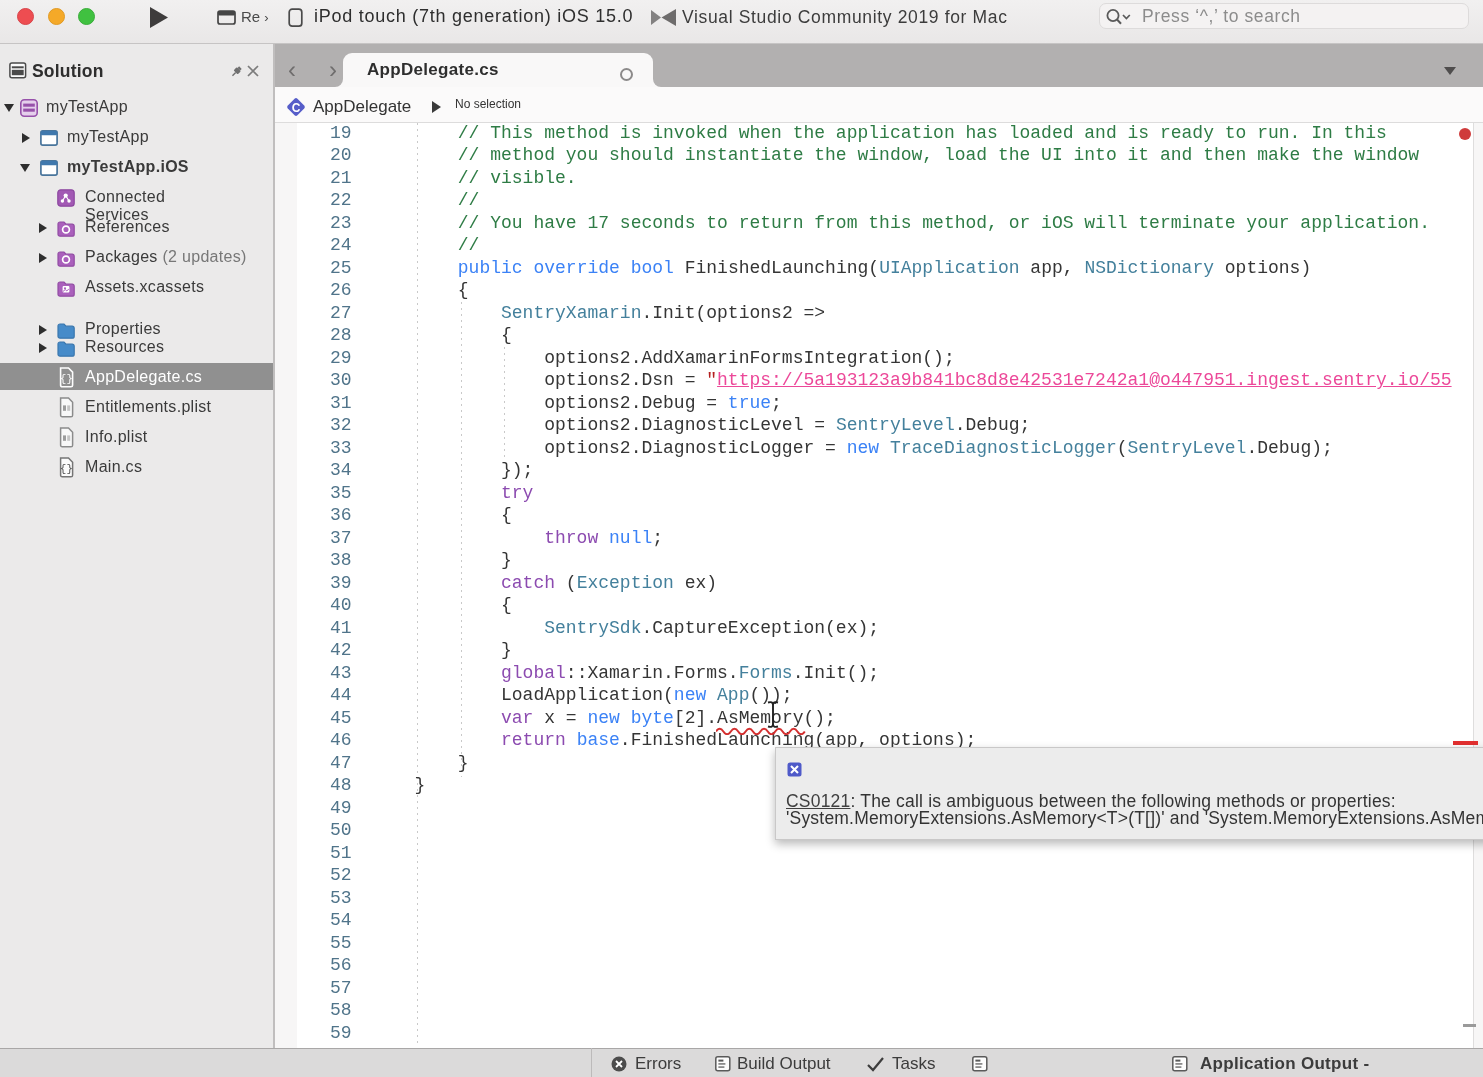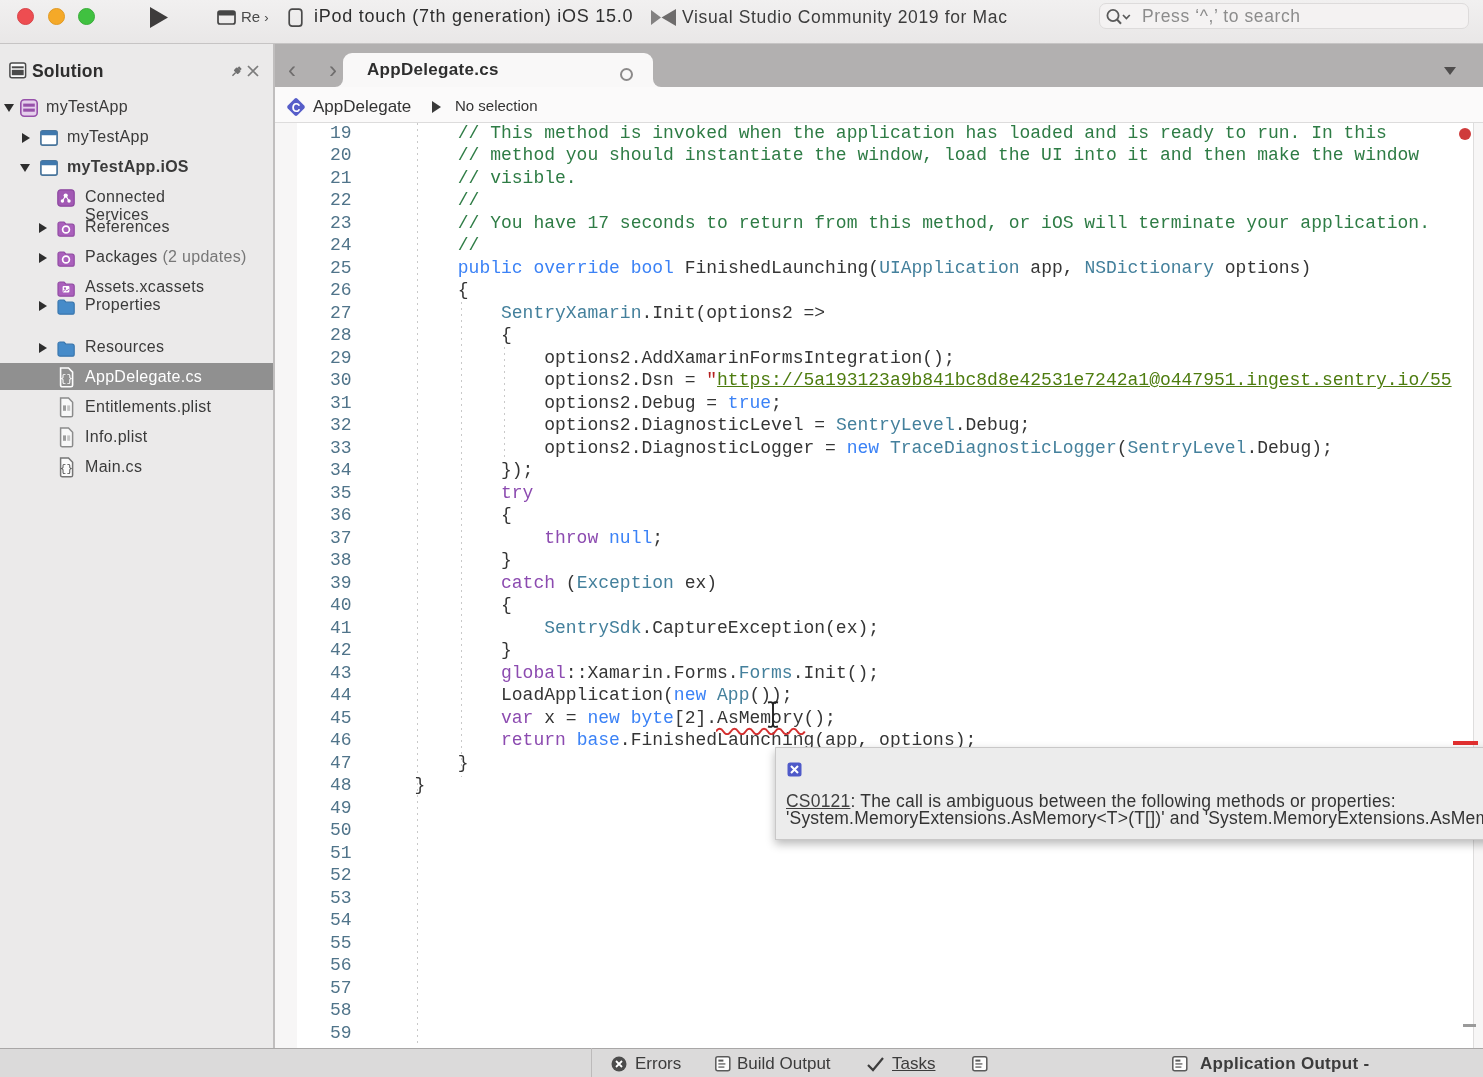--- a/index.html
+++ b/index.html
@@ -28,33 +28,33 @@
 #tab { left:343px; top:53px; width:310px; height:34px; background:#f9f8f8; border-radius:9px 9px 0 0; }
 .flare { position:absolute; top:79px; width:8px; height:8px; background:#f9f8f8; }
 .flare>div { width:8px; height:8px; background:#b2b0b0; }
 #tabtitle { left:367px; top:60px; font-size:17px; font-weight:bold; color:#2e2e2e; letter-spacing:.3px; }
 #tabcircle { left:620px; top:67.5px; width:13px; height:13px; border:2px solid #8c8a8a; border-radius:50%; }
 .navchev { position:absolute; top:56px; font-size:24px; color:#6f6d6d; font-weight:normal; }
 #tabdrop { left:1444px; top:67px; width:0; height:0; border-top:8px solid #4f4d4d; border-left:6px solid transparent; border-right:6px solid transparent; }
 
 #crumb { left:275px; top:87px; width:1208px; height:36px; background:#fbfafa; border-bottom:1px solid #dddcdc; }
 #crumb1 { left:313px; top:97px; font-size:17px; color:#333; }
-#crumb2 { left:455px; top:97px; font-size:15px; color:#333; }
+#crumb2 { left:455px; top:97px; font-size:12px; color:#333; }
 #crumbsep { left:432px; top:101px; width:0; height:0; border-left:9px solid #3a3a3a; border-top:6px solid transparent; border-bottom:6px solid transparent; }
 
 #codearea { left:275px; top:123px; width:1208px; height:925px; background:#fff; }
 pre { font-family:"Liberation Mono",monospace; font-size:18px; line-height:22.5px; white-space:pre; }
 #lnums { left:330px; top:121.75px; color:#50748a; text-align:left; width:22px; }
 #code { left:371.4px; top:121.75px; color:#353535; }
 .c { color:#2e7c45; }
 .k { color:#3b82f6;font-family:Liberation Mono, monospace; }
 .f { color:#8c4bb0; }
 .t { color:#44809c; }
 .q { color:#b42020; }
-.u { color:#4d7c0f; text-decoration:underline; }
+.u { color:#ec4899; text-decoration:underline; }
 .guide { position:absolute; width:1px; background-image:repeating-linear-gradient(to bottom,#c9c9c9 0 2px,transparent 2px 6px); }
 #scrollstrip { left:1473px; top:123px; width:10px; height:925px; background:#f7f6f6; border-left:1px solid #dedddd; }
 #reddot { left:1459px; top:128px; width:12px; height:12px; border-radius:50%; background:#cf3b3b; }
 #reddash { left:1453px; top:741px; width:25px; height:3.5px; background:#e23030; }
 #graydash { left:1463px; top:1024px; width:13px; height:2.5px; background:#9a9a9a; }
 
 #tooltip { left:775px; top:747px; width:720px; height:93px; background:#ececec; border:1px solid #c9c8c8; box-shadow:0 4px 9px rgba(0,0,0,.28); }
 #tt1 { left:37px; top:15px; font-size:17.5px; color:#333; letter-spacing:.2px; white-space:nowrap; }
 #tt2 { left:10px; top:45px; font-size:17.5px; color:#333; line-height:17px; letter-spacing:.2px; white-space:nowrap; }
 .ttb { color:#2c2cd6; }
@@ -178,21 +178,21 @@
 <div class="row" style="left:0;top:274px;width:273px;">
 <svg class="abs" style="left:57px;top:5px;" width="18" height="18">
       <path d="M1,5 a2,2 0 0 1 2,-2 l4,0 l2,2.2 l6.2,0 a2,2 0 0 1 2,2 l0,8 a2,2 0 0 1 -2,2 l-12.2,0 a2,2 0 0 1 -2,-2 Z" fill="#aa60bc" stroke="#924ca4" stroke-width="1.2"></path>
       <rect x="5.6" y="7" width="6.8" height="6.4" rx="1" fill="#fff"></rect>
       <circle cx="8" cy="9.3" r="1.1" fill="#aa60bc"></circle>
       <path d="M5.8,12.6 l2.4,-2 l1.6,1.2 l2,-1.6" stroke="#aa60bc" stroke-width="1" fill="none"></path>
     </svg>
 <span class="rowtxt" style="left:85px;">Assets.xcassets</span>
   </div>
 
-<div class="row" style="left:0;top:292px;width:273px;">
+<div class="row" style="left:0;top:316px;width:273px;">
 <div class="tri-r" style="left:39px;top:8.5px;"></div>
 <svg class="abs" style="left:57px;top:5px;" width="18" height="18">
       <path d="M1,5 a2,2 0 0 1 2,-2 l4,0 l2,2.2 l6.2,0 a2,2 0 0 1 2,2 l0,8 a2,2 0 0 1 -2,2 l-12.2,0 a2,2 0 0 1 -2,-2 Z" fill="#468bc9" stroke="#3a77ae" stroke-width="1.2"></path>
     </svg>
 <span class="rowtxt" style="left:85px;">Properties</span>
   </div>
 
 <div class="row" style="left:0;top:334px;width:273px;">
 <div class="tri-r" style="left:39px;top:8.5px;"></div>
 <svg class="abs" style="left:57px;top:5px;" width="18" height="18">
@@ -363,21 +363,21 @@
 <svg class="abs" style="left:715px;top:1056px;" width="16" height="16">
     <rect x="0.8" y="0.8" width="14" height="14" rx="2" fill="#fdfdfd" stroke="#5a5a5a" stroke-width="1.5"></rect>
     <rect x="3.4" y="3.6" width="5" height="2" fill="#5a5a5a"></rect>
     <rect x="3.4" y="7" width="7" height="1.8" fill="#8a8a8a"></rect>
     <rect x="3.4" y="10.2" width="6" height="1.8" fill="#8a8a8a"></rect>
   </svg>
 <div class="botitem" style="left:737px;">Build Output</div>
 <svg class="abs" style="left:866px;top:1056px;" width="19" height="16">
     <path d="M2,9 L7,14 L17,2" fill="none" stroke="#3d3d3d" stroke-width="2.2"></path>
   </svg>
-<div class="botitem" style="left:892px;text-decoration:underline;">Tasks</div>
+<div class="botitem" style="left:892px;">Tasks</div>
 <svg class="abs" style="left:972px;top:1056px;" width="16" height="16">
     <rect x="0.8" y="0.8" width="14" height="14" rx="2" fill="#fdfdfd" stroke="#5a5a5a" stroke-width="1.5"></rect>
     <rect x="3.4" y="3.6" width="5" height="2" fill="#5a5a5a"></rect>
     <rect x="3.4" y="7" width="7" height="1.8" fill="#8a8a8a"></rect>
     <rect x="3.4" y="10.2" width="6" height="1.8" fill="#8a8a8a"></rect>
   </svg>
 <div class="botitem botbold" style="left:996px;margin-top:28px;">Package Console</div>
 <svg class="abs" style="left:1172px;top:1056px;" width="16" height="16">
     <rect x="0.8" y="0.8" width="14" height="14" rx="2" fill="#fdfdfd" stroke="#5a5a5a" stroke-width="1.5"></rect>
     <rect x="3.4" y="3.6" width="5" height="2" fill="#5a5a5a"></rect>

